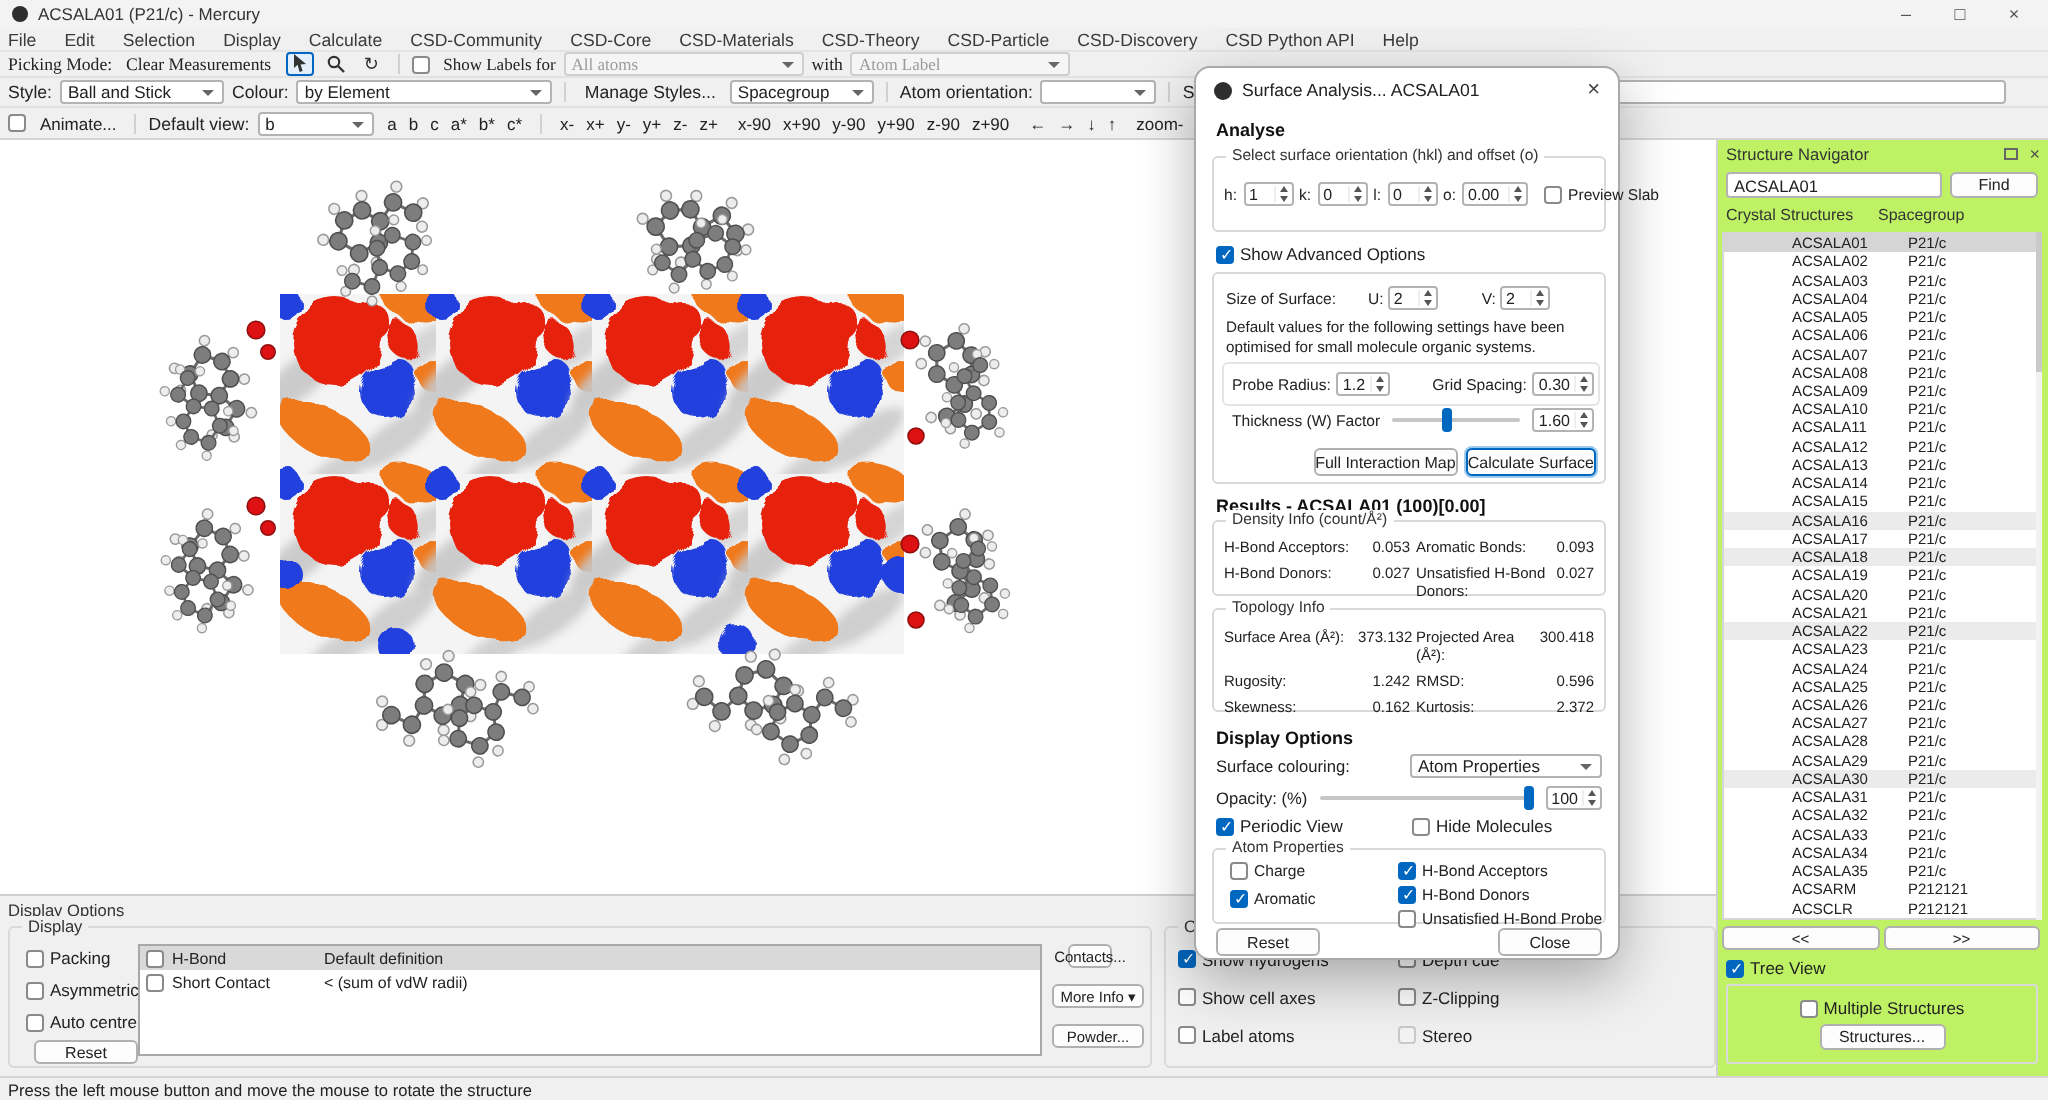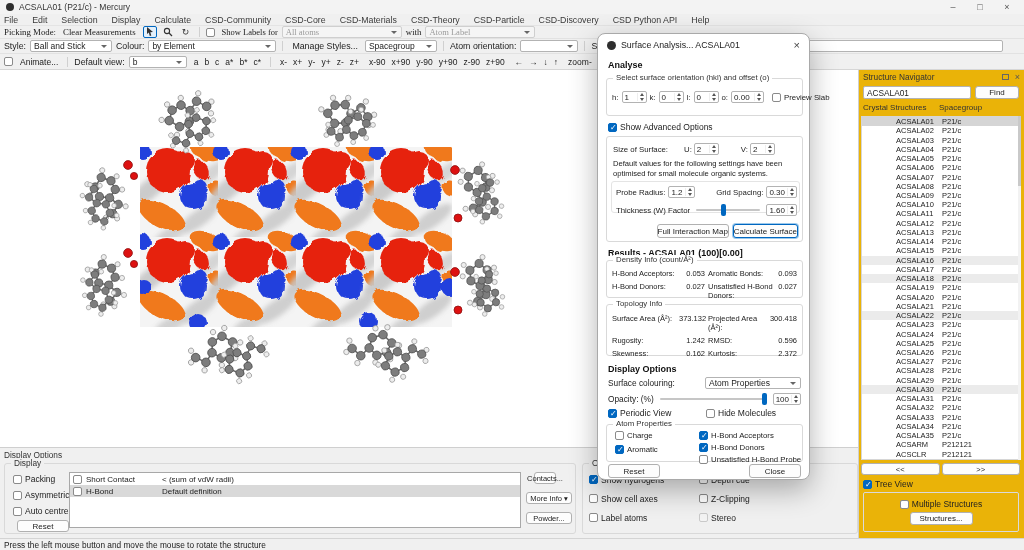--- a/index.html
+++ b/index.html
@@ -31,33 +31,33 @@
   .cb { width:9px; height:9px; border:1px solid #8a8a8a; border-radius:2px; background:#fff; display:inline-block; flex:none; position:relative; }
   .cb.checked { background:#0067c0; border-color:#0067c0; }
   .cb.checked::after { content:"✓"; color:#fff; font-size:8px; position:absolute; left:1px; top:-1px; line-height:9px; }
   .cb.disabled { border-color:#c9c9c9; background:#f3f3f3; }
   .cbl { font-size:8.5px; margin-left:3px; white-space:nowrap; }
 
   
   #viewport { top:70px; left:0; width:858px; height:377px; background:#fff; }
 
   
-  #navpanel { top:70px; left:858px; width:166px; height:468px; background:#eab308; border-left:1px solid #cfcfcf; }
+  #navpanel { top:70px; left:858px; width:166px; height:468px; background:#bef264; border-left:1px solid #cfcfcf; }
   #navtitle { top:0; left:0; right:0; height:14px; display:flex; align-items:center; padding:0 4px; }
   #navtitle .t { flex:1; font-size:8.3px; color:#333; }
   #navtitle .dockic { width:7px; height:6px; border:1px solid #666; margin-right:6px; }
   #navtitle .clsic { color:#555; font-size:9px; }
   #navsearch { top:16px; left:4px; width:108px; height:13px; background:#fff; border:1px solid #b3b3b3; border-radius:2px; font-size:8.3px; padding:0 3px; display:flex; align-items:center; }
   #navfind { top:16px; left:116px; width:44px; height:13px; }
   #navhdr { top:33px; left:4px; right:4px; height:12px; display:flex; font-size:8px; color:#333; }
   #navhdr .c1 { width:76px; }
   #navlist { top:46px; left:2px; width:159px; height:344px; background:#fff; border:1px solid #d6d6d6; overflow:hidden; position:relative; }
   .navrow { display:flex; height:9.24px; align-items:center; font-size:7.5px; line-height:9px; }
   .navrow .nm { margin-left:34px; width:46px; white-space:nowrap; }
-  .navrow .sg { margin-left:0; white-space:nowrap; }
+  .navrow .sg { margin-left:12px; white-space:nowrap; }
   .navrow.sel { background:#d5d5d5; }
   .navrow.hi { background:#ebebeb; }
   #navscroll { position:absolute; right:0; top:0; width:3px; height:100%; background:#f2f2f2; }
   #navscroll .thumb { position:absolute; top:0; width:3px; height:70px; background:#c9c9c9; }
   #navpager { top:393px; left:2px; width:159px; display:flex; gap:2px; }
   #navpager .btn { flex:1; height:12px; font-size:7.5px; }
   #navtree { top:409px; left:4px; display:flex; align-items:flex-end; }
   #navgrp { top:422px; left:4px; width:156px; height:40px; border:1px solid #dadada; border-radius:2px; display:flex; flex-direction:column; align-items:center; justify-content:center; gap:3px; }
 
   
@@ -563,30 +563,30 @@
       <span class="cb"></span>
       <span class="cbl">Asymmetric Unit</span>
     </div>
     <div class="row abs" style="top:42px;left:8px">
       <span class="cb"></span>
       <span class="cbl">Auto centre</span>
     </div>
     <button class="btn abs" style="top:56px;left:12px;width:52px;height:12px">Reset</button>
     <div id="contactlist">
 
+        <div class="ctrow selrow">
+          <span class="cb"></span>
+          <span class="lbl">H-Bond</span>
+          <span>Default definition</span>
+        </div>
+
         <div class="ctrow">
           <span class="cb"></span>
           <span class="lbl">Short Contact</span>
           <span>&lt; (sum of vdW radii)</span>
-        </div>
-
-        <div class="ctrow selrow">
-          <span class="cb"></span>
-          <span class="lbl">H-Bond</span>
-          <span>Default definition</span>
         </div>
       </div>
     <button class="btn abs" style="top:8px;left:529px;width:22px;height:12px;font-size:7.5px">Contacts...</button>
     <button class="btn abs" style="top:28px;left:521px;width:46px;height:12px;font-size:7.5px">More Info ▾</button>
     <button class="btn abs" style="top:48px;left:521px;width:46px;height:12px;font-size:7.5px">Powder...</button>
   </div>
 
   <div id="optgrp" class="gbox">
     <span class="glabel onpanel">Options:</span>
     <div style="position:absolute;inset:6px 4px 2px 6px;display:grid;grid-template-columns:110px 1fr;grid-auto-rows:19px;align-items:center">
@@ -698,21 +698,21 @@
       <span class="small" style="margin-left:22px">V:</span>
       <span class="spin" style="margin-left:2px">
           <span class="sval">2</span>
           <span class="arr">
             <span class="tu"></span>
             <span class="td"></span>
           </span>
         </span>
     </div>
     <div class="note abs" style="top:22px;left:6px;width:186px">Default values for the following settings have been optimised for small molecule organic systems.</div>
-    <div class="gbox" style="top:44px;left:4px;width:189px;height:32px;border-color:#e4e4e4">
+    <div class="gbox" style="top:44px;left:4px;width:189px;height:22px;border-color:#e4e4e4">
       <div class="row abs" style="top:4px;left:4px;width:181px">
         <span class="small">Probe Radius:</span>
         <span class="spin" style="margin-left:3px">
             <span class="sval">1.2</span>
             <span class="arr">
               <span class="tu"></span>
               <span class="td"></span>
             </span>
           </span>
         <span class="small" style="margin-left:auto">Grid Spacing:</span>

